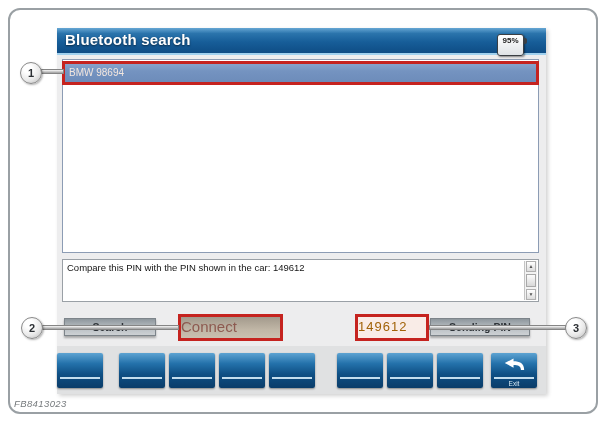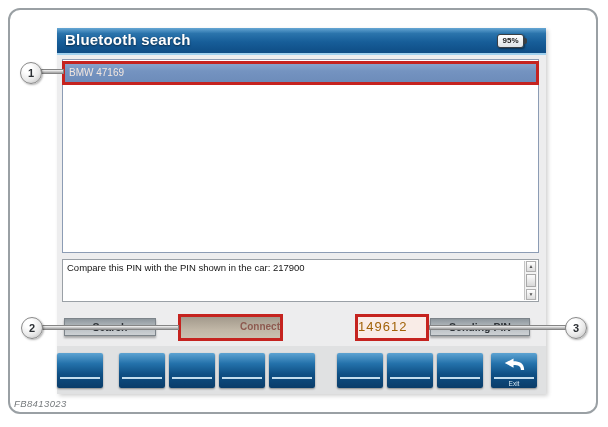--- a/index.html
+++ b/index.html
@@ -15,21 +15,21 @@
 
   
   .app { position:absolute; left:57px; top:28px; width:489px; height:366px;
          background:#ededee; box-shadow:2px 2px 4px rgba(0,0,0,.18); }
 
   .titlebar { position:absolute; left:0; top:0; width:489px; height:27px;
               background:linear-gradient(180deg,#66a7d4 0%,#2b74ac 22%,#175e99 55%,#0e4d85 100%);
               border-bottom:2px solid #9fd0ee;padding-left:41px; }
   .title-text { position:absolute; left:8px; top:3px; font-size:15px; font-weight:bold;
                 color:#fff; text-shadow:0 1px 2px rgba(0,0,0,.55); letter-spacing:.2px; }
-  .battery { position:absolute; left:440px; top:6px; width:27px; height:14px;
+  .battery { position:absolute; left:440px; top:6px; width:27px; height:22px;
              background:linear-gradient(#ffffff,#dfe3e6); border:1px solid #3a3f44;
              border-radius:3px; box-shadow:1px 1px 2px rgba(0,0,0,.45); }
   .battery-nub { position:absolute; right:-4px; top:3px; width:3px; height:6px;
                  background:#3a3f44; border-radius:0 2px 2px 0; }
   .battery-text { display:block; font-size:8px; font-weight:bold; color:#222;
                   text-align:center; line-height:12px; }
 
   
   .list-box { position:absolute; left:5px; top:31px; width:477px; height:194px;
               background:#fff; border:1px solid #8c9cb4; }
@@ -58,21 +58,21 @@
               background:linear-gradient(180deg,#8e979d 0%,#b9bfc3 55%,#cdd1d4 100%);
               border:1px solid #7d848a; box-shadow:0 2px 2px rgba(0,0,0,.3);
               font-size:10.5px; font-weight:bold; color:#2e3338; text-align:center;
               line-height:16px; }
   .btn-search { left:7px; top:290px; width:92px; }
   .btn-sending { left:373px; top:290px; width:100px; }
   .connect-callout { position:absolute; left:121px; top:286px; width:105px; height:27px;
                      border:3px solid #c5231f; z-index:6; }
   .connect-btn { width:100%; height:100%;
                  background:linear-gradient(180deg,#a39a8c 0%,#c0b6a6 60%,#cac0b0 100%);
-                 font-size:10px; font-weight:bold; color:#8d5a50; text-align:right;
+                 font-size:15px; font-weight:normal; color:#8d5a50; text-align:left;
                  line-height:20px; }
   .pin-callout { position:absolute; left:298px; top:286px; width:74px; height:27px;
                  border:3px solid #c5231f; background:#f9ece7; z-index:6; }
   .pin-text { font-size:13px; color:#a16207; text-align:left; line-height:20px;
               letter-spacing:1px; }
 
   
   .fkey-bar { position:absolute; left:0; top:318px; width:489px; height:48px;
               background:#e0e1e2; }
   .fkey { position:absolute; top:7px; width:46px; height:35px;
@@ -113,26 +113,26 @@
     <div class="titlebar">
       <div class="title-text">Bluetooth search</div>
       <div class="battery">
         <span class="battery-nub"></span>
         <span class="battery-text">95%</span>
       </div>
     </div>
 
     <div class="list-box"></div>
     <div class="sel-callout">
-      <div class="sel-row">BMW 47169</div>
+      <div class="sel-row">BMW 98694</div>
     </div>
 
     <div class="msg-box">
       <div class="msg-lines">
-        <div>Compare this PIN with the PIN shown in the car: 217900</div>
+        <div>Compare this PIN with the PIN shown in the car: 149612</div>
       </div>
       <div class="scrollbar">
         <div class="sb-btn sb-up">▲</div>
         <div class="sb-thumb"></div>
         <div class="sb-btn sb-down">▼</div>
       </div>
     </div>
 
     <div class="btn-gray btn-search">Search</div>
     <div class="connect-callout">

